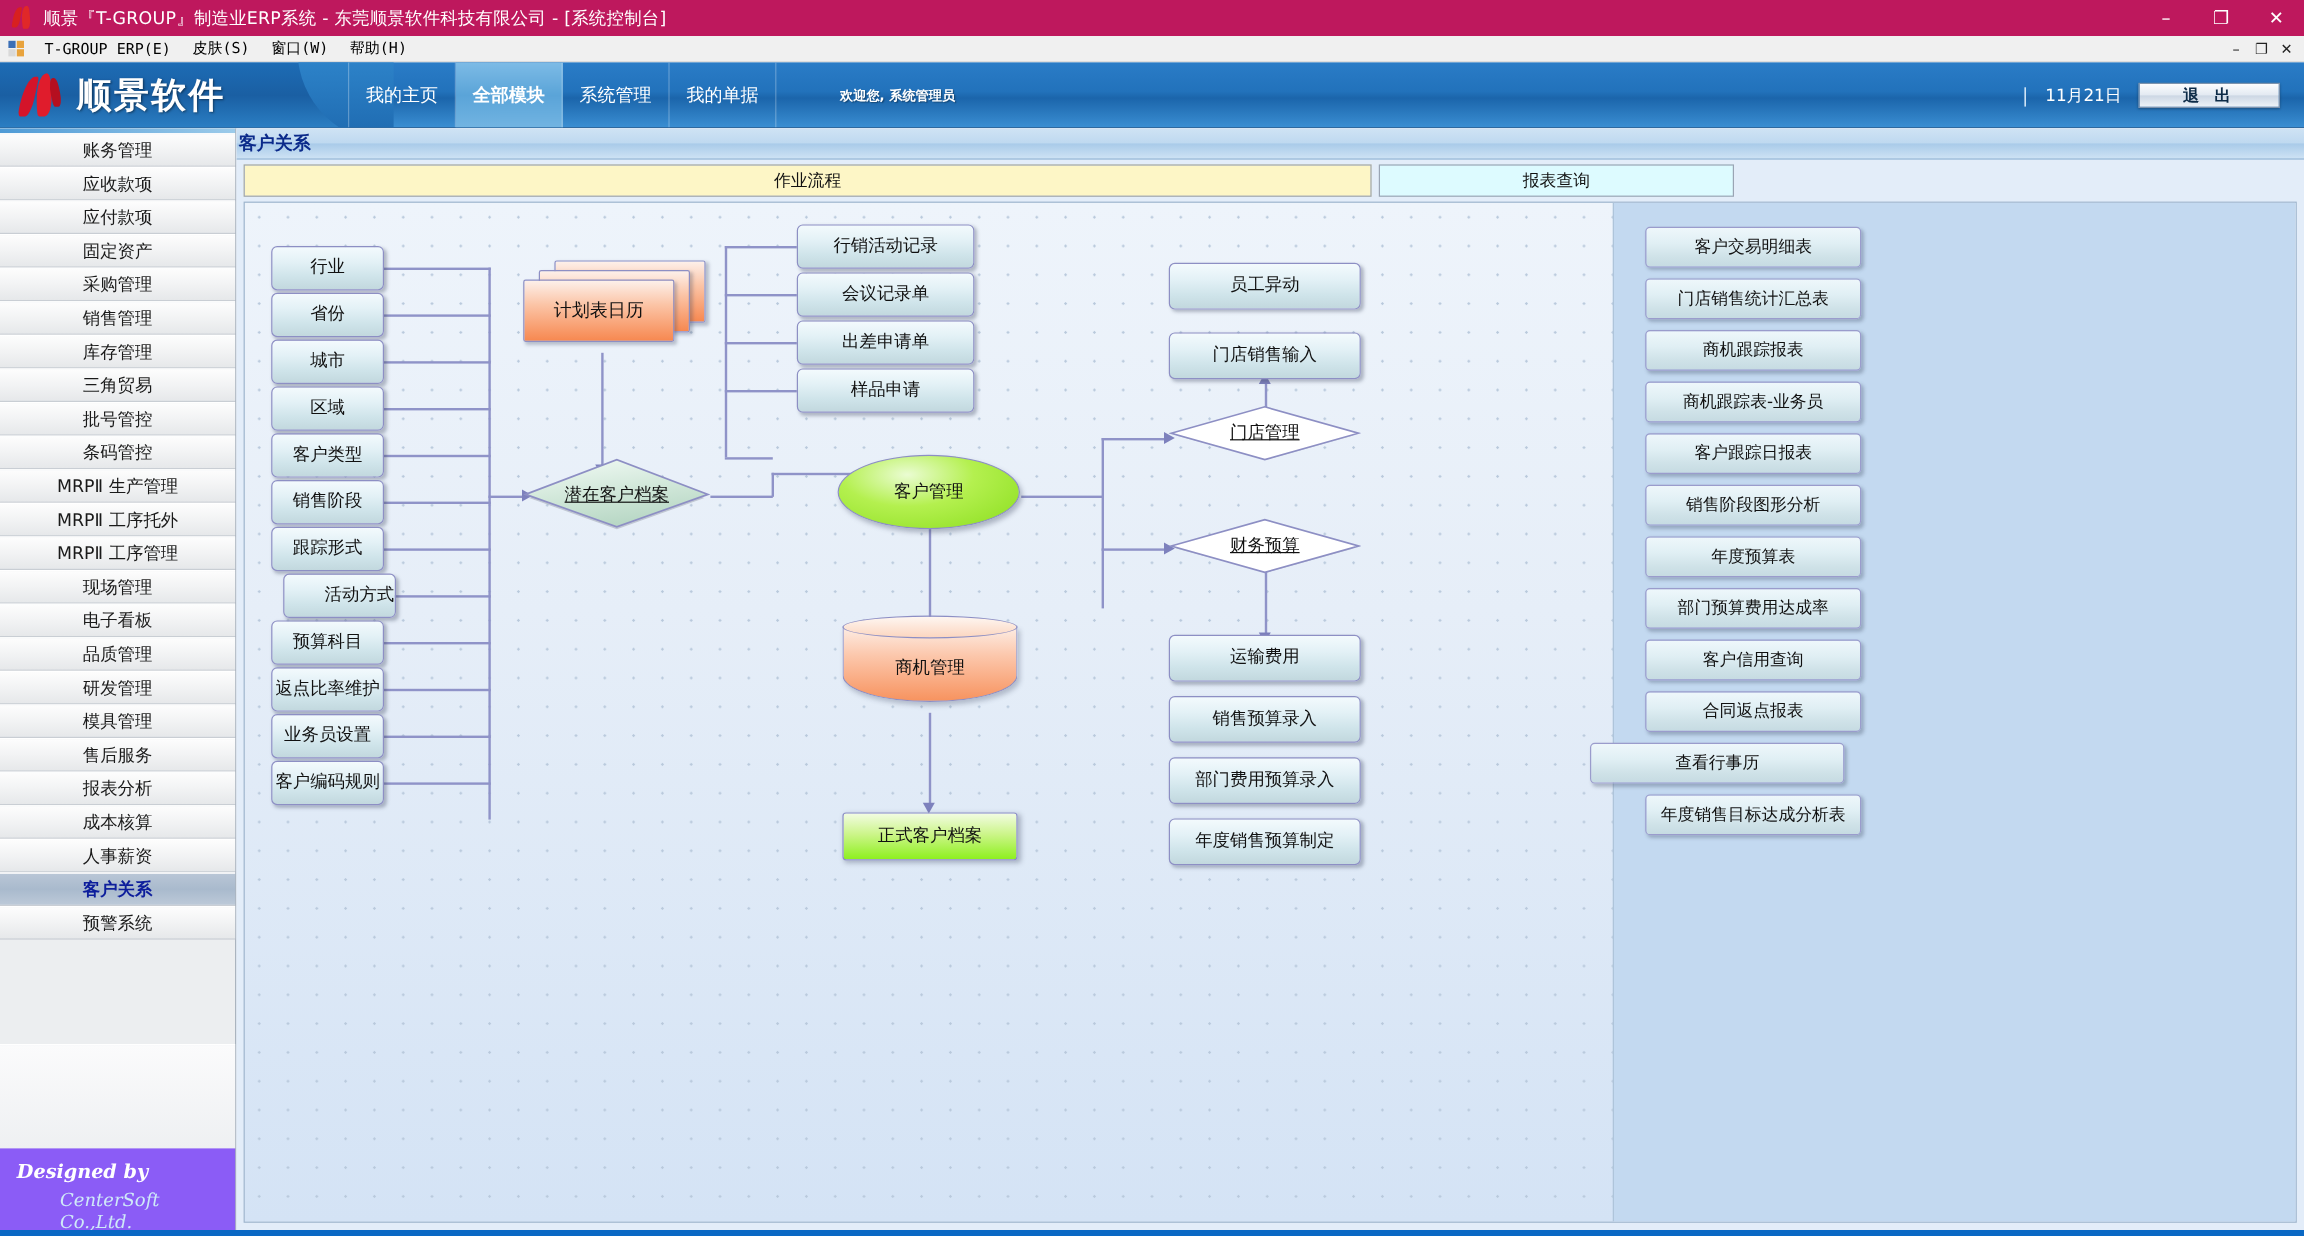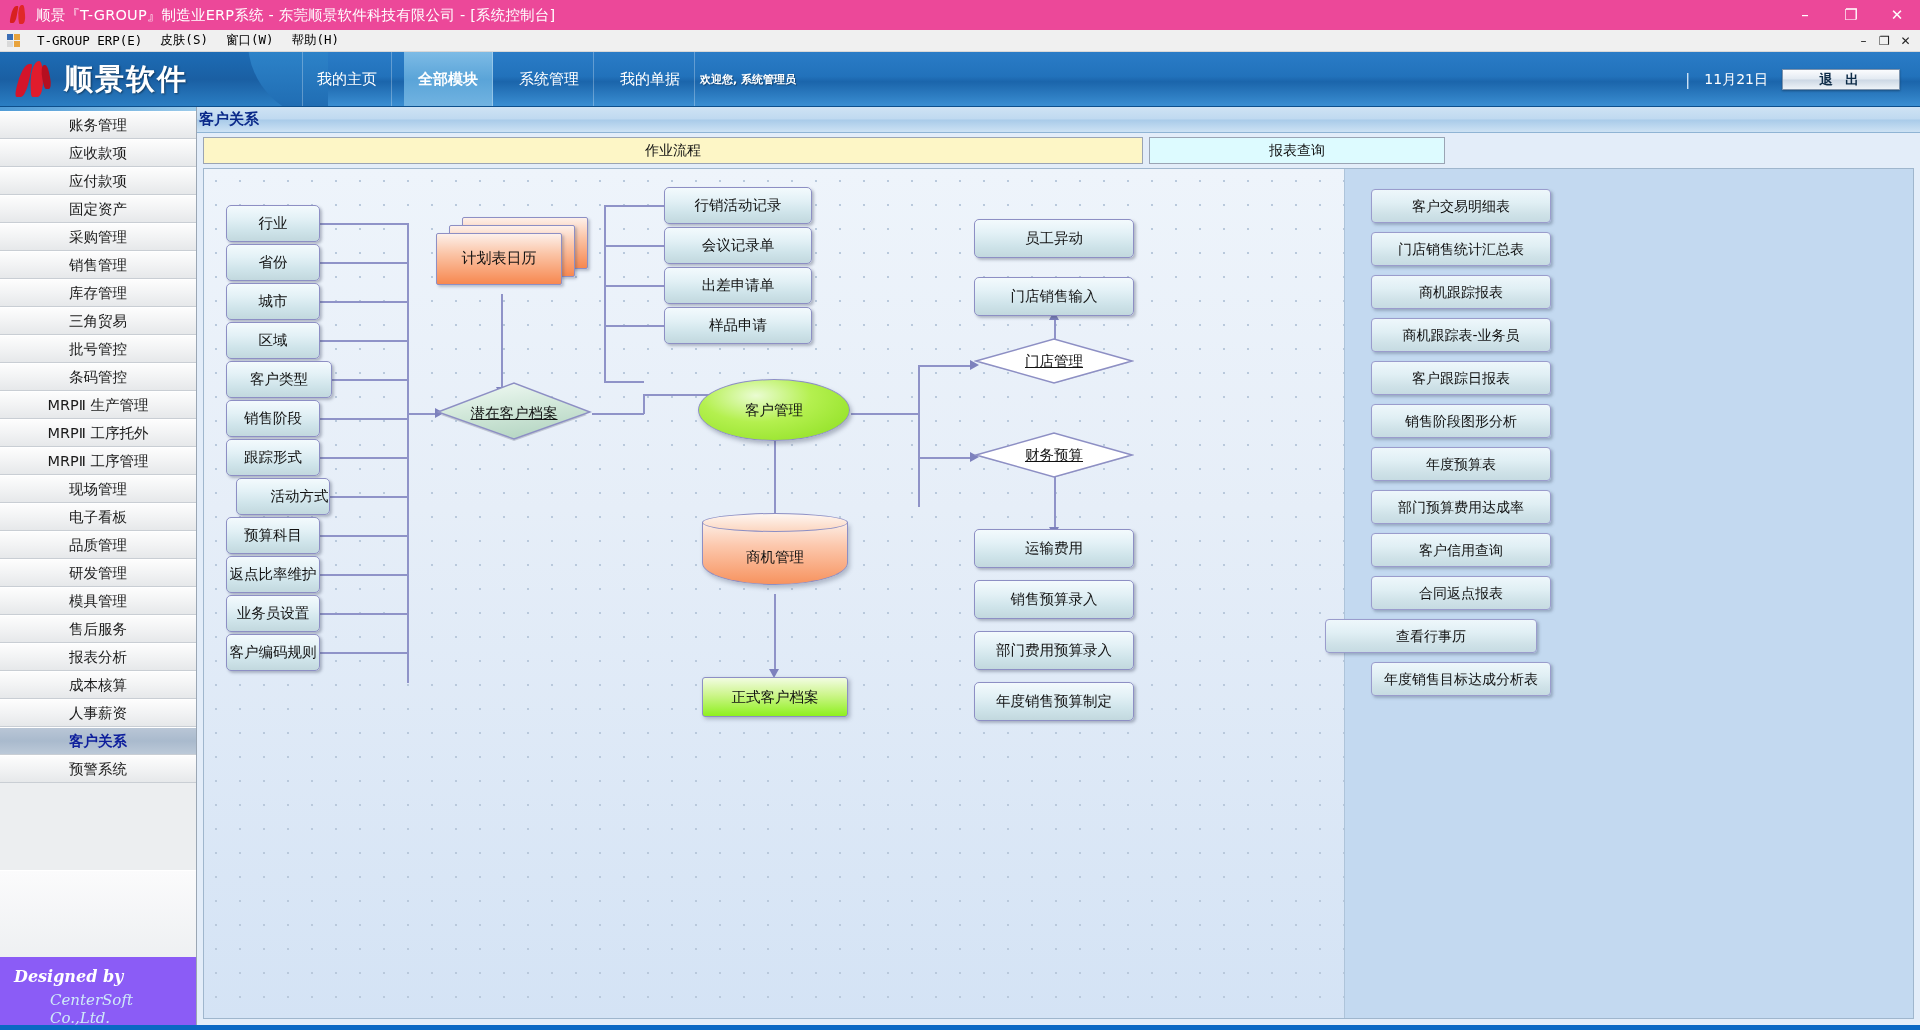--- a/index.html
+++ b/index.html
@@ -5,21 +5,21 @@
   * { box-sizing: border-box; margin: 0; padding: 0; }
   html, body {
     width: 1920px; height: 1030px;
     overflow: hidden;
     font-family: "DejaVu Sans", "Liberation Sans", sans-serif;
     background: #d4e4f7;
   }
 
   
   .titlebar {
-    height: 30px; background: #ec4899; display: flex; align-items: center;
+    height: 30px; background: #be185d; display: flex; align-items: center;
     color: #ffffff; font-size: 14px; position: relative;
   }
   .title-logo {
     width: 22px; height: 20px; margin: 0 6px 0 8px; position: relative; flex: none;
   }
   .title-logo .b1 {
     position: absolute; left: 3px; top: 1px; width: 6px; height: 17px;
     background: #d82020; border-radius: 60% 10% 40% 20%; transform: skewX(-10deg);
   }
   .title-logo .b2 {
@@ -89,21 +89,20 @@
     color: #ffffff; font-size: 29px; font-weight: bold; margin-left: 6px; letter-spacing: 2px;
     text-shadow: 1px 1px 2px rgba(0,0,0,.45);
   }
   .nav {
     position: absolute; left: 290px; top: 0; height: 55px; display: flex; align-items: stretch;
   }
   .nav-tab {
     min-width: 78px; padding: 0 14px; display: flex; align-items: center; justify-content: center;
     color: #ffffff; font-size: 15px; cursor: pointer;
     border-right: 1px solid rgba(255,255,255,.28);
-    margin-left: 12px;
   }
   .nav-tab:first-child { border-left: 1px solid rgba(255,255,255,.28); }
   .nav-tab.active {
     background: linear-gradient(to bottom, #7dbbe6, #5aa4d8 50%, #72b4e2);
     color: #ffffff; font-weight: bold;
   }
   .welcome {
     position: absolute; left: 700px; top: 0; height: 55px; display: flex; align-items: center;
     color: #ffffff; font-size: 11px; font-weight: bold; white-space: nowrap;
     text-shadow: 1px 1px 1px rgba(0,0,0,.35);
@@ -425,21 +424,21 @@
       <div class="line v" style="left:850px; top:148px; height:44px;"></div>
       <div class="arrow up" style="left:845px; top:142px;"></div>
 
       <div class="line v" style="left:850px; top:305px; height:56px;"></div>
       <div class="arrow down" style="left:845px; top:358px;"></div>
 
       <div class="node rect" style="left:22px;  top:36px;  width:94px; height:37px;">行业</div>
       <div class="node rect" style="left:22px;  top:75px;  width:94px; height:37px;">省份</div>
       <div class="node rect" style="left:22px;  top:114px; width:94px; height:37px;">城市</div>
       <div class="node rect" style="left:22px;  top:153px; width:94px; height:37px;">区域</div>
-      <div class="node rect" style="left:22px;  top:192px; width:106px; height:37px;">客户类型</div>
+      <div class="node rect" style="left:22px;  top:192px; width:94px; height:37px;">客户类型</div>
       <div class="node rect" style="left:22px;  top:231px; width:94px; height:37px;">销售阶段</div>
       <div class="node rect" style="left:22px;  top:270px; width:94px; height:37px;">跟踪形式</div>
       <div class="node rect" style="left:32px;  top:309px; width:94px; height:37px;padding-left:33px;">活动方式</div>
       <div class="node rect" style="left:22px;  top:348px; width:94px; height:37px;">预算科目</div>
       <div class="node rect" style="left:22px;  top:387px; width:94px; height:37px;">返点比率维护</div>
       <div class="node rect" style="left:22px;  top:426px; width:94px; height:37px;">业务员设置</div>
       <div class="node rect" style="left:22px;  top:465px; width:94px; height:37px;">客户编码规则</div>
 
       <div class="node stack" style="left:232px; top:48px; width:152px; height:72px;">
         <div class="card c1"></div>

